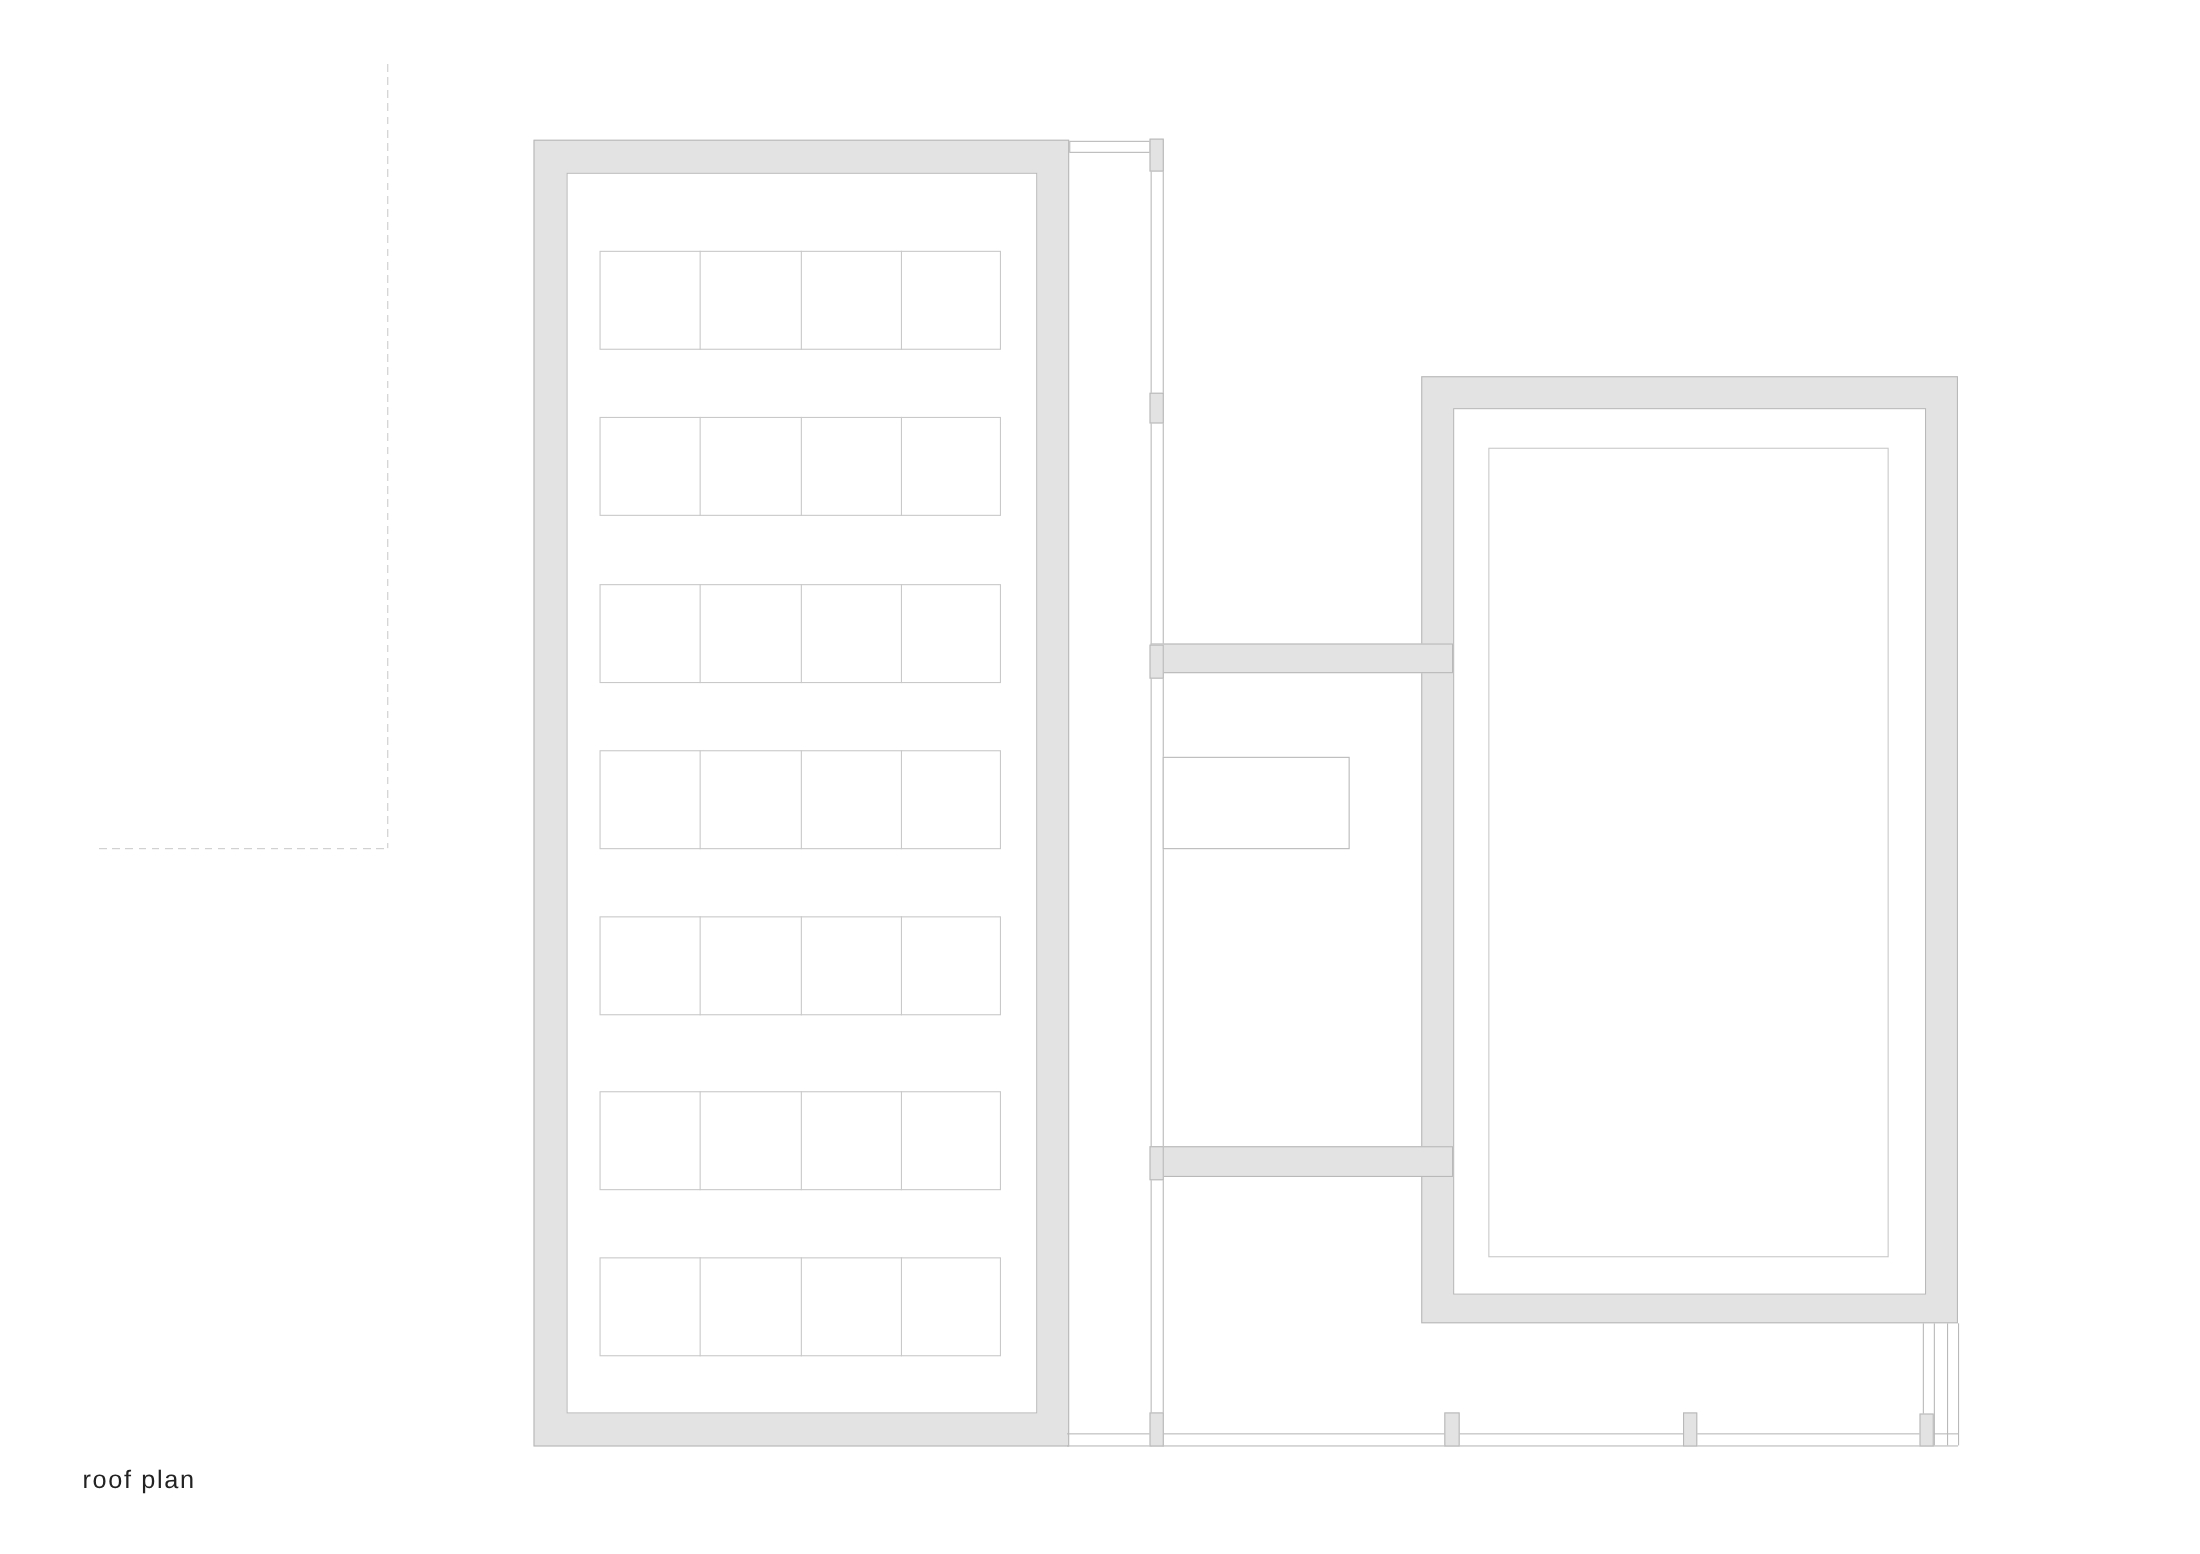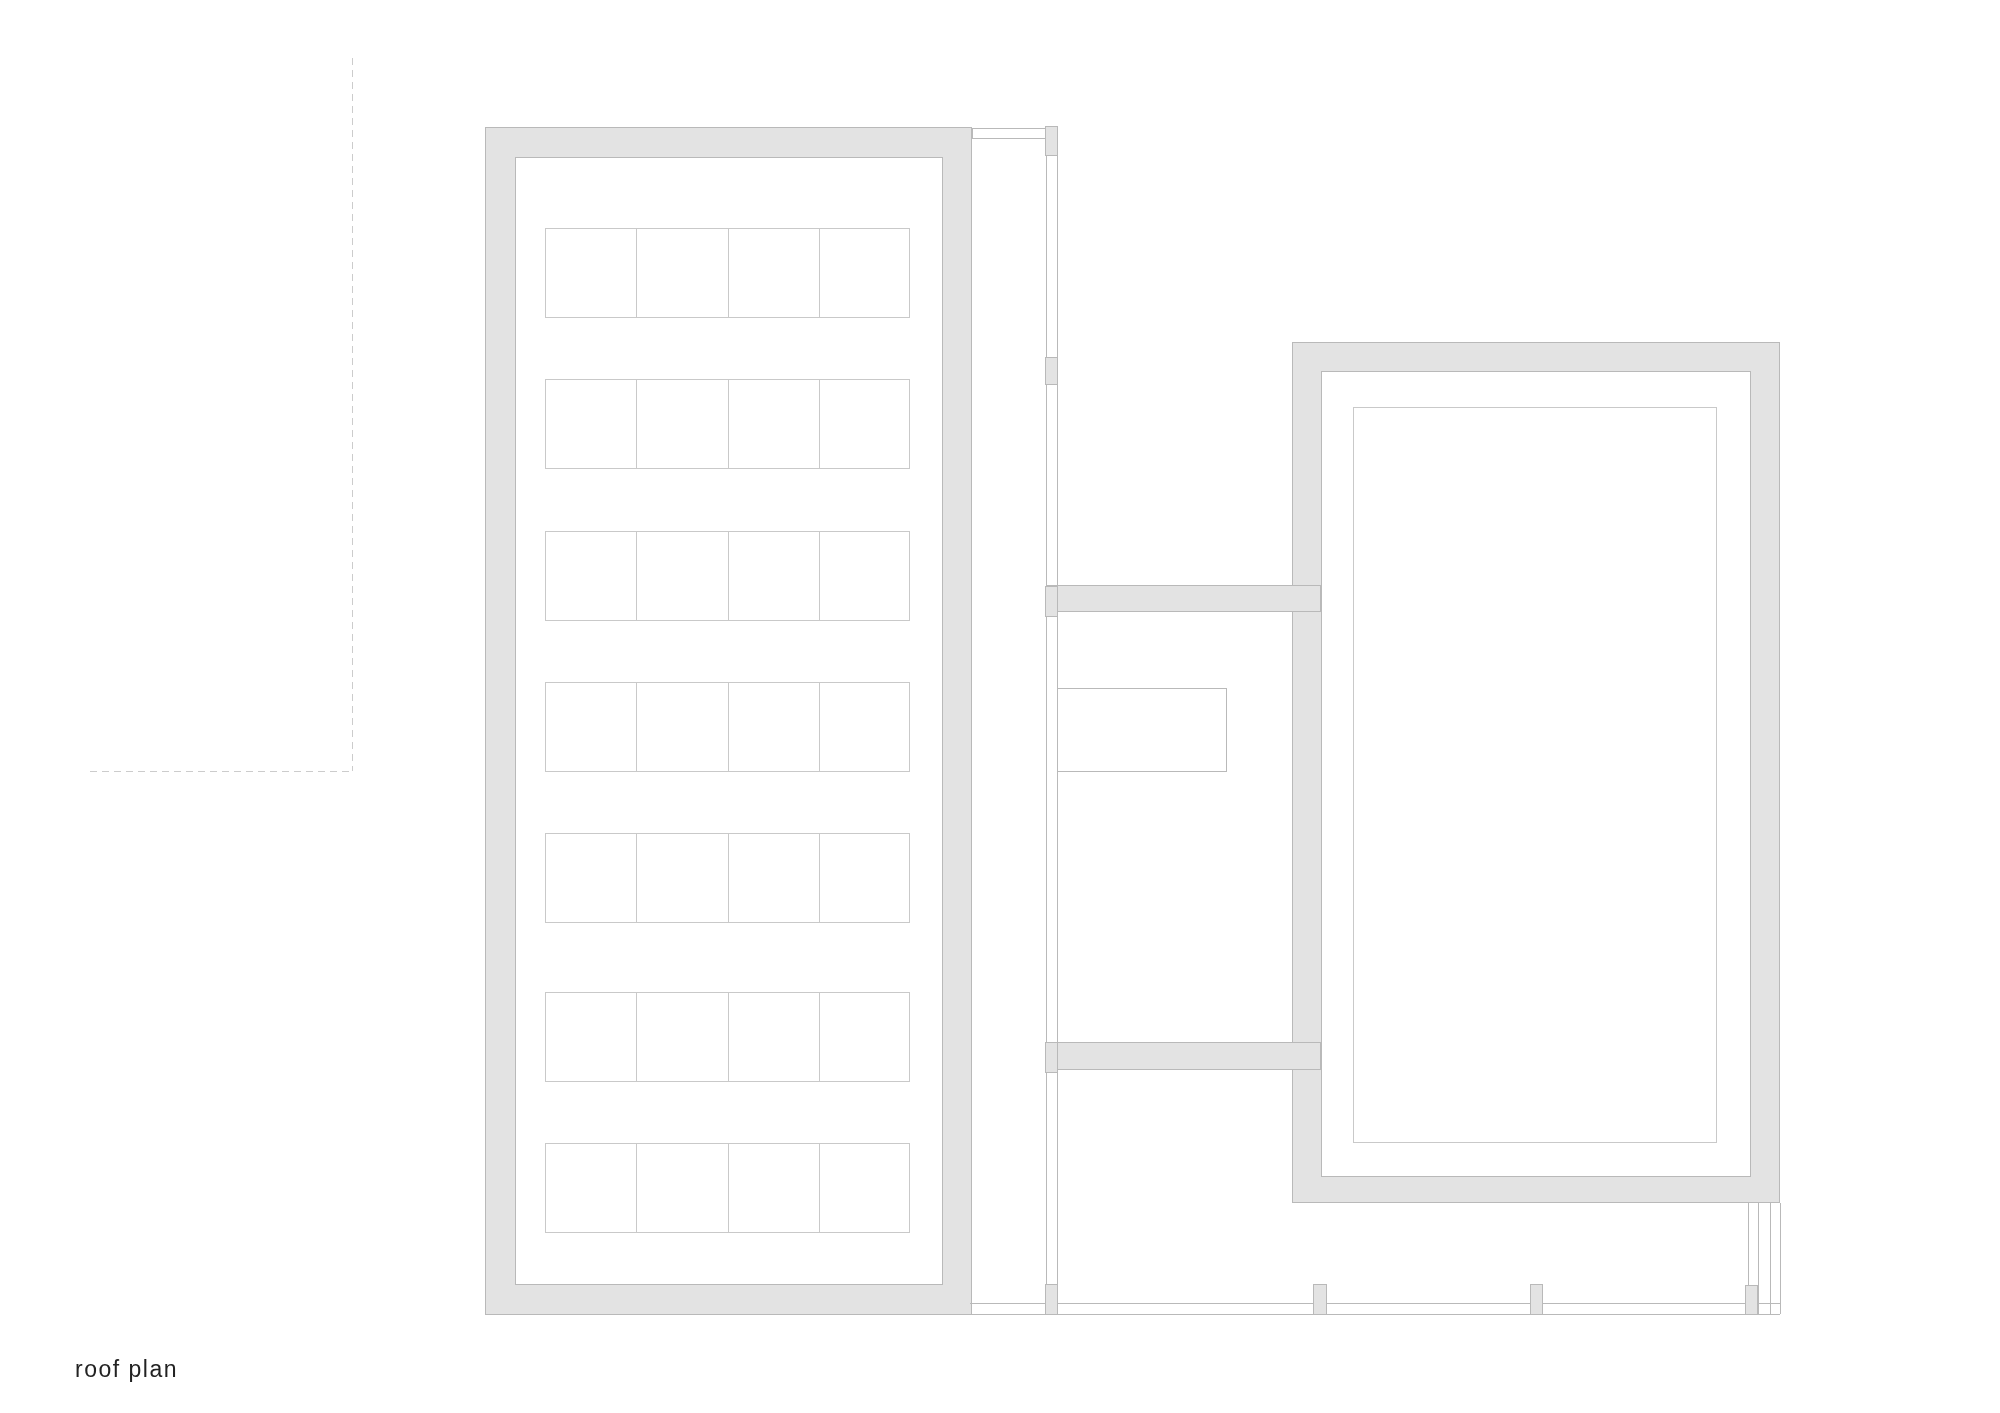--- a/index.html
+++ b/index.html
@@ -73,14 +73,14 @@
     <div class="el" style="left: 1046px; top: 1042px; width: 275px; height: 28px; border: 1px solid rgb(185, 185, 185); background: rgb(227, 227, 227);"></div>
     <div class="el" style="left: 1057px; top: 688px; width: 170px; height: 84px; border: 1px solid rgb(185, 185, 185); background: rgb(255, 255, 255);"></div>
     <div class="el" style="left: 1045px; top: 126px; width: 13px; height: 30px; border: 1px solid rgb(185, 185, 185); background: rgb(227, 227, 227);"></div>
     <div class="el" style="left: 1045px; top: 357px; width: 13px; height: 28px; border: 1px solid rgb(185, 185, 185); background: rgb(227, 227, 227);"></div>
     <div class="el" style="left: 1045px; top: 586px; width: 13px; height: 31px; border: 1px solid rgb(185, 185, 185); background: rgb(227, 227, 227);"></div>
     <div class="el" style="left: 1045px; top: 1042px; width: 13px; height: 31px; border: 1px solid rgb(185, 185, 185); background: rgb(227, 227, 227);"></div>
     <div class="el" style="left: 1045px; top: 1284px; width: 13px; height: 31px; border: 1px solid rgb(185, 185, 185); background: rgb(227, 227, 227);"></div>
     <div class="el" style="left: 1313px; top: 1284px; width: 14px; height: 31px; border: 1px solid rgb(185, 185, 185); background: rgb(227, 227, 227);"></div>
     <div class="el" style="left: 1530px; top: 1284px; width: 13px; height: 31px; border: 1px solid rgb(185, 185, 185); background: rgb(227, 227, 227);"></div>
     <div class="el" style="left: 1745px; top: 1285px; width: 13px; height: 30px; border: 1px solid rgb(185, 185, 185); background: rgb(227, 227, 227);"></div>
-    <div id="drawing-label" style="left: 75px; top: 1332px; color: rgb(34, 34, 34); margin-top: 24px;">roof plan</div>
+    <div id="drawing-label" style="left: 75px; top: 1332px; color: rgb(34, 34, 34);">roof plan</div>
 </div>
 
 </body></html>

